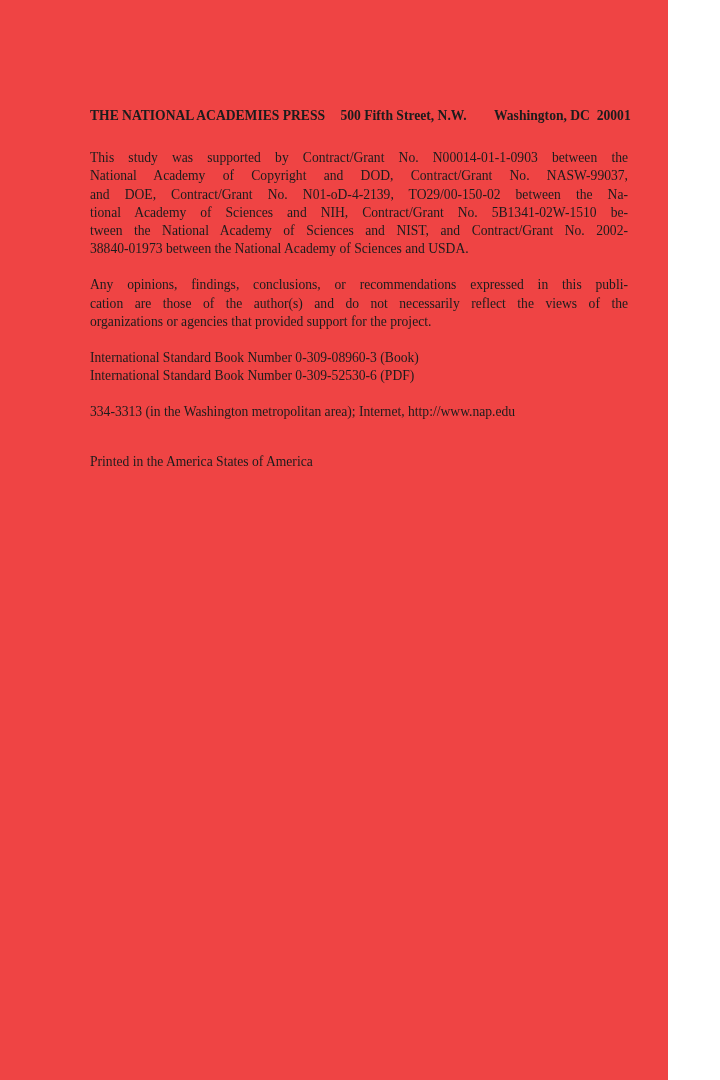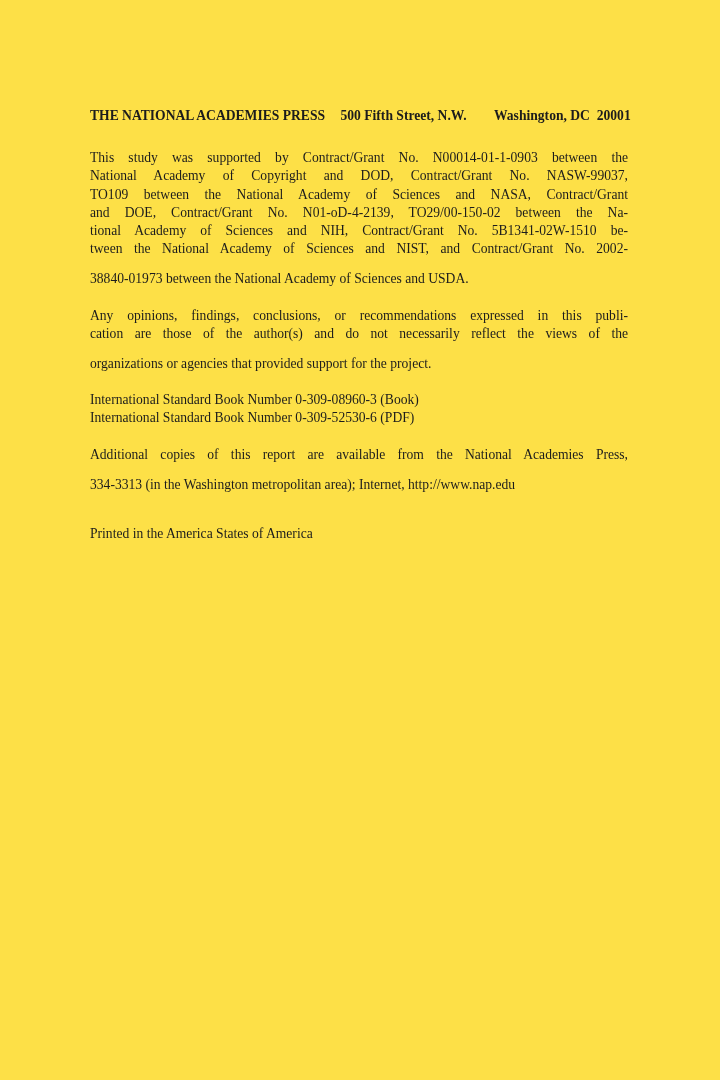--- a/index.html
+++ b/index.html
@@ -2,23 +2,23 @@
 <html><head>
 <meta charset="utf-8">
 <style>
   html, body {
     margin: 0;
     padding: 0;
     background: #ffffff;
   }
   .page {
     position: relative;
-    width: 720px;
+    width: 668px;
     height: 1080px;
-    background: #fde047;
+    background: #ef4444;
     overflow: hidden;
     font-family: "Liberation Serif", "DejaVu Serif", serif;
     color: #1c1c1c;
   }
   .content {
     position: absolute;
     top: 107px;
     left: 90px;
     width: 538px;
     font-size: 13.6px;
@@ -33,21 +33,20 @@
   .hseg.gap1 { margin-left: 12px; }
   .hseg.gap2 { margin-left: 24px; }
   .para { margin: 0; }
   .para .line { min-height: 18.2px; }
   .justified .line {
     text-align: justify;
     text-align-last: justify;
   }
   .justified .line:last-child {
     text-align-last: left;
-    margin-top: 12px;
   }
   .mb-std  { margin-bottom: 18px; }
   .mb-large{ margin-bottom: 31px; }
   .mb-med  { margin-bottom: 20px; }
   .single  { margin: 0; }
 </style>
 </head>
 <body>
 
 <div class="page">
@@ -55,40 +54,38 @@
 
     <div class="header-line">
       <span class="hseg">THE NATIONAL ACADEMIES PRESS</span>
       <span class="hseg gap1">500 Fifth Street, N.W.</span>
       <span class="hseg gap2">Washington, DC  20001</span>
     </div>
 
     <div class="para justified mb-std">
         <div class="line">This study was supported by Contract/Grant No. N00014-01-1-0903 between the</div>
         <div class="line">National Academy of Copyright and DOD, Contract/Grant No. NASW-99037,</div>
-        <div class="line">TO109 between the National Academy of Sciences and NASA, Contract/Grant</div>
         <div class="line">and DOE, Contract/Grant No. N01-oD-4-2139, TO29/00-150-02 between the Na-</div>
         <div class="line">tional Academy of Sciences and NIH, Contract/Grant No. 5B1341-02W-1510 be-</div>
         <div class="line">tween the National Academy of Sciences and NIST, and Contract/Grant No. 2002-</div>
         <div class="line">38840-01973 between the National Academy of Sciences and USDA.</div>
       </div>
 
     <div class="para justified mb-std">
         <div class="line">Any opinions, findings, conclusions, or recommendations expressed in this publi-</div>
         <div class="line">cation are those of the author(s) and do not necessarily reflect the views of the</div>
         <div class="line">organizations or agencies that provided support for the project.</div>
       </div>
 
     <div class="para mb-std">
         <div class="line">International Standard Book Number 0-309-08960-3 (Book)</div>
         <div class="line">International Standard Book Number 0-309-52530-6 (PDF)</div>
       </div>
 
     <div class="para justified mb-large">
-        <div class="line">Additional copies of this report are available from the National Academies Press,</div>
         <div class="line">334-3313 (in the Washington metropolitan area); Internet, http://www.nap.edu</div>
       </div>
 
 
     <div class="single">Printed in the America States of America</div>
 
   </div>
 </div>
 
 </body></html>

